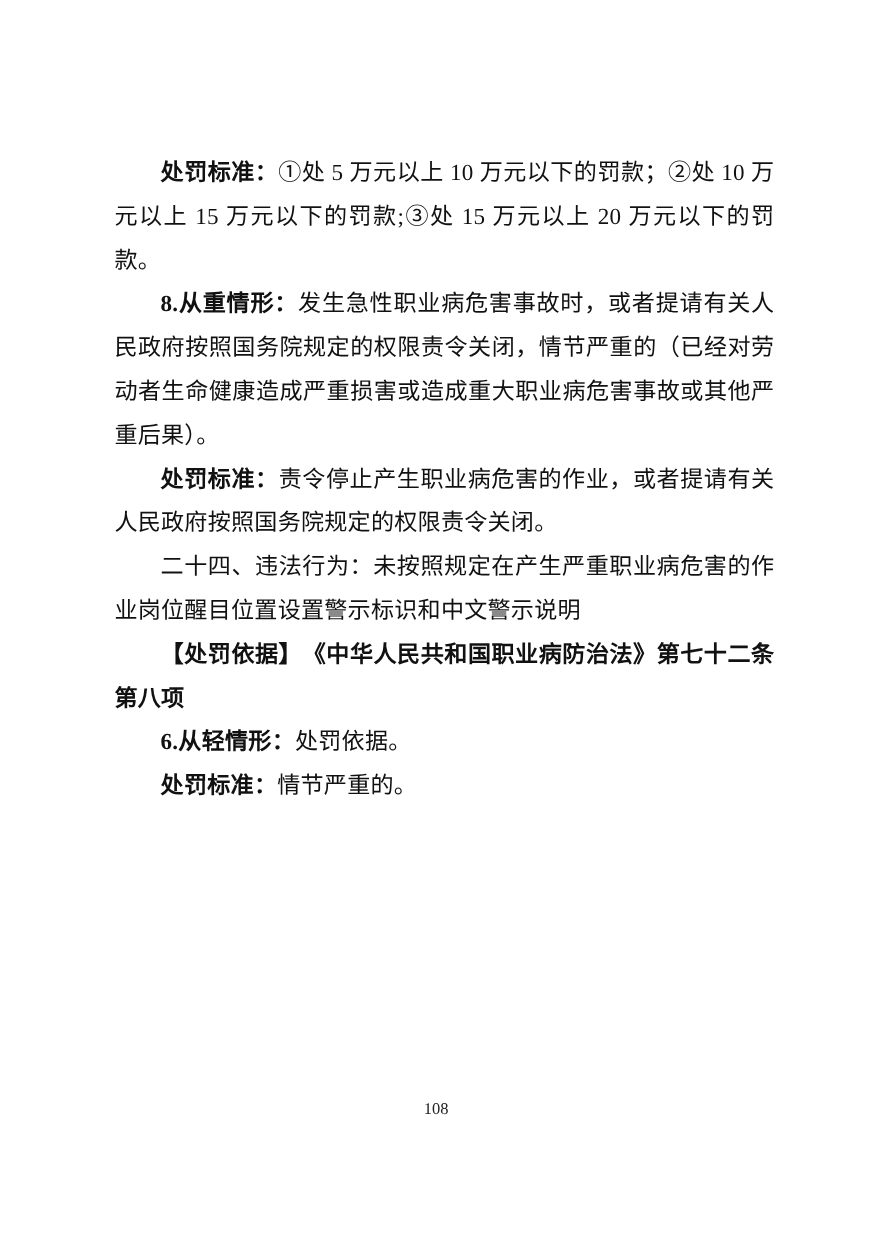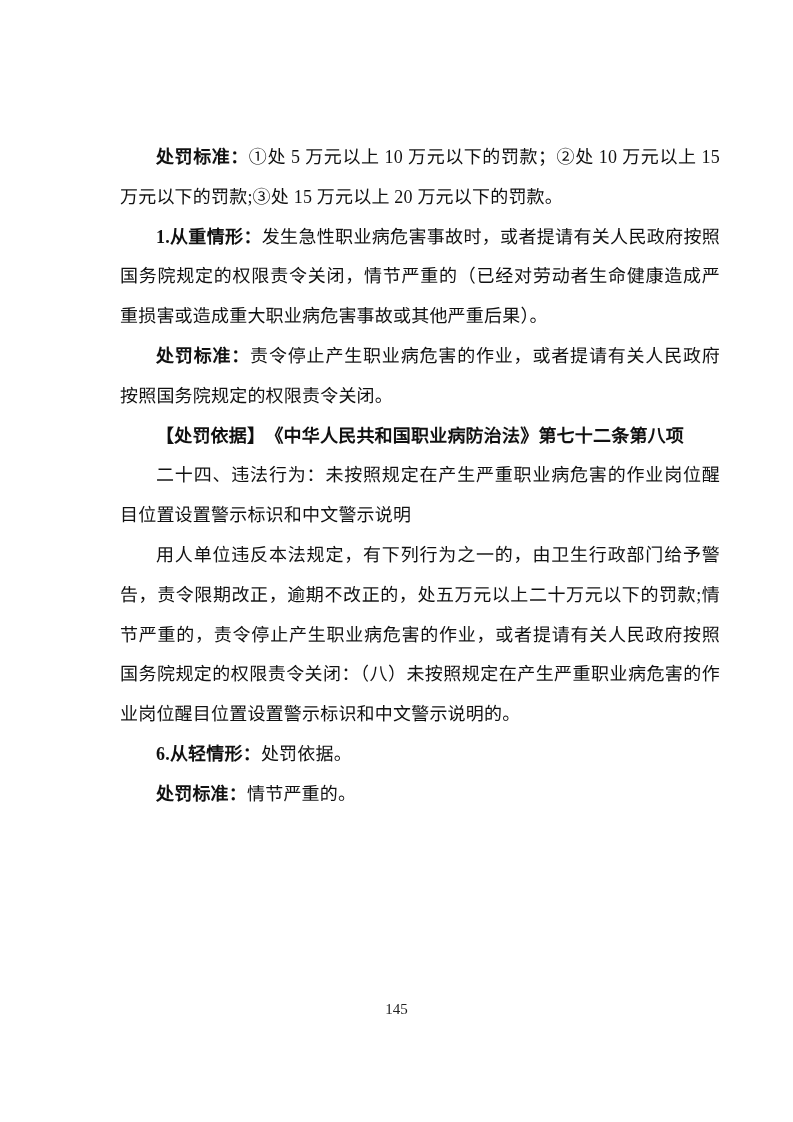--- a/index.html
+++ b/index.html
@@ -12,24 +12,24 @@
     position: relative;
     width: 793px;
     height: 1122px;
     background: #ffffff;
     color: #111111;
     font-family: "Liberation Serif", "DejaVu Serif", serif;
     overflow: hidden;
   }
   .content {
     position: absolute;
-    left: 120px;
+    left: 104px;
     top: 138px;
     width: 600px;
-    font-size: 18px;
+    font-size: 21px;
     line-height: 39.8px;
     text-align: justify;
     text-justify: inter-ideograph;
     letter-spacing: 0.2px;
   }
   .content p {
     margin: 0;
     padding: 0;
     text-indent: 2em;
   }
@@ -52,47 +52,44 @@
 
 <div class="page">
 
   <div class="content">
 
     <p>
       <span class="run-bold">处罚标准：</span><span>①处 5 万元以上 10 万元以下的罚款；②处 10 万元以上 15 万元以下的罚款;③处 15 万元以上 20 万元以下的罚款。</span>
     </p>
 
     <p>
-      <span class="run-bold">1.从重情形：</span><span>发生急性职业病危害事故时，或者提请有关人民政府按照国务院规定的权限责令关闭，情节严重的（已经对劳动者生命健康造成严重损害或造成重大职业病危害事故或其他严重后果）。</span>
+      <span class="run-bold">8.从重情形：</span><span>发生急性职业病危害事故时，或者提请有关人民政府按照国务院规定的权限责令关闭，情节严重的（已经对劳动者生命健康造成严重损害或造成重大职业病危害事故或其他严重后果）。</span>
     </p>
 
     <p>
       <span class="run-bold">处罚标准：</span><span>责令停止产生职业病危害的作业，或者提请有关人民政府按照国务院规定的权限责令关闭。</span>
     </p>
 
     <p>
-      <span class="run-bold">【处罚依据】　《中华人民共和国职业病防治法》第七十二条第八项</span>
-    </p>
-
-    <p>
       <span>二十四、违法行为：未按照规定在产生严重职业病危害的作业岗位醒目位置设置警示标识和中文警示说明</span>
     </p>
 
     <p>
-      <span>用人单位违反本法规定，有下列行为之一的，由卫生行政部门给予警告，责令限期改正，逾期不改正的，处五万元以上二十万元以下的罚款;情节严重的，责令停止产生职业病危害的作业，或者提请有关人民政府按照国务院规定的权限责令关闭：（八）未按照规定在产生严重职业病危害的作业岗位醒目位置设置警示标识和中文警示说明的。</span>
+      <span class="run-bold">【处罚依据】　《中华人民共和国职业病防治法》第七十二条第八项</span>
     </p>
+
 
 
     <p>
       <span class="run-bold">6.从轻情形：</span><span>处罚依据。</span>
     </p>
 
     <p>
       <span class="run-bold">处罚标准：</span><span>情节严重的。</span>
     </p>
 
   </div>
 
   <div class="footer">
-    <span>145</span>
+    <span>108</span>
   </div>
 
 </div>
 
 </body></html>

